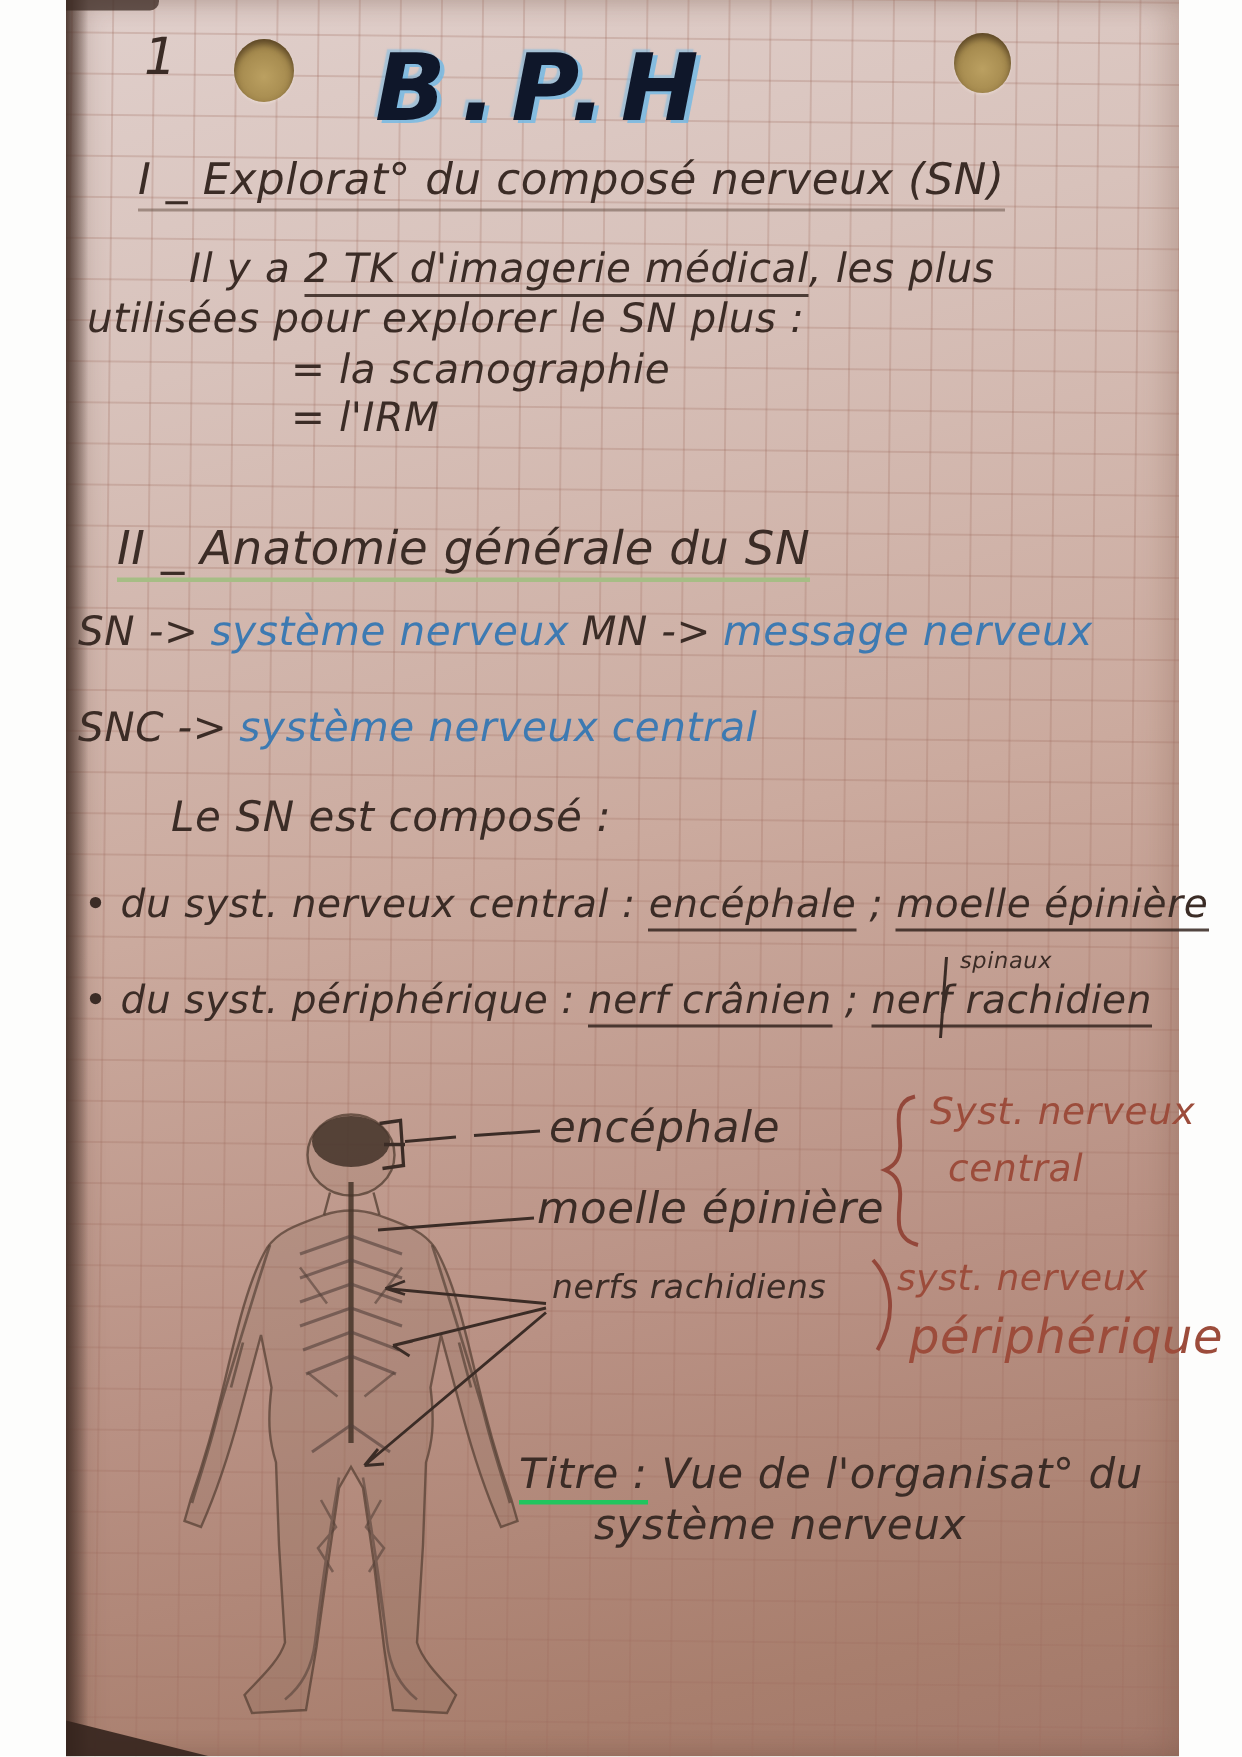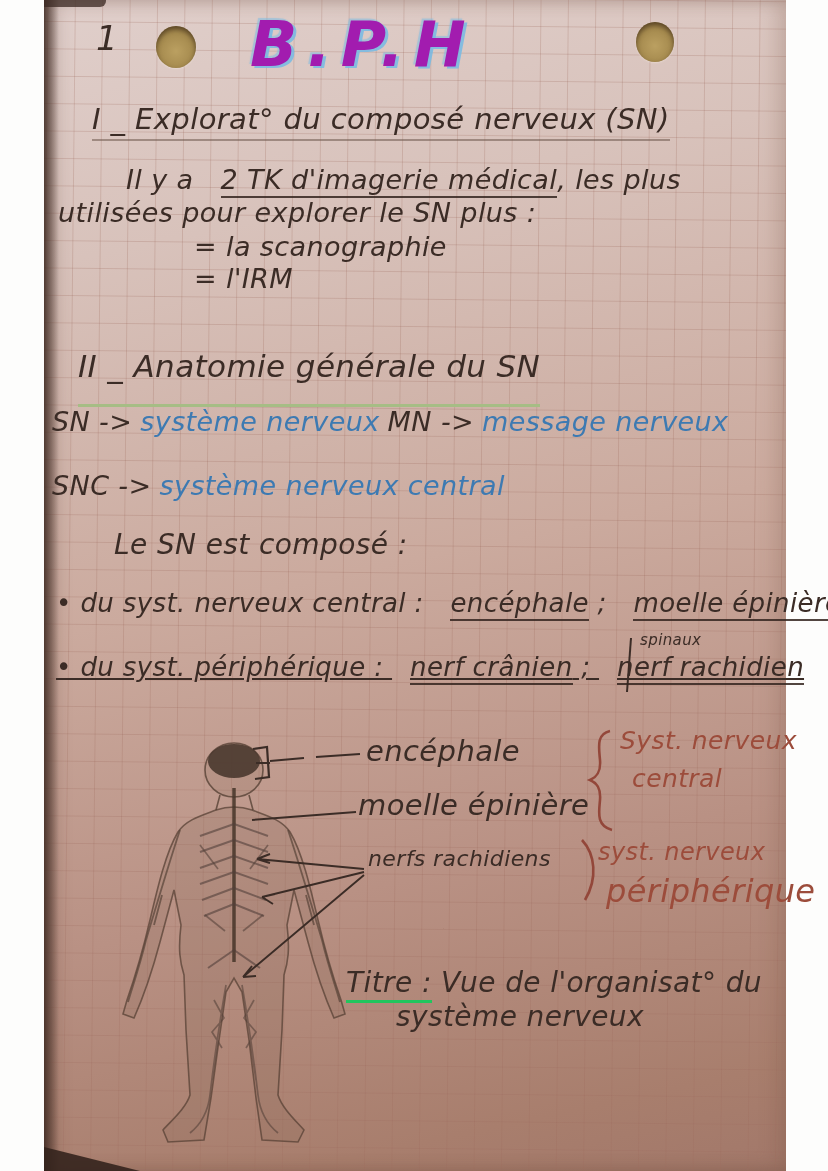--- a/index.html
+++ b/index.html
@@ -20,26 +20,26 @@
   .corner-bottom{position:absolute;left:0;bottom:0;width:96px;height:32px;background:rgba(52,36,29,.9);
     clip-path:polygon(0 100%,0 25%,100% 100%);}
   
   .hole{position:absolute;border-radius:50%;
     background:radial-gradient(circle at 50% 60%,#bba061 0%,#a58a4e 55%,#7c6336 100%);
     box-shadow:inset 0 3px 5px rgba(55,36,18,.6), 0 1px 2px rgba(255,245,235,.35);}
   
   .hw{position:absolute;font-style:italic;color:#3b2c26;letter-spacing:.4px;white-space:nowrap;}
   .blue{color:#3d7ab2;}
   .red{color:#9c4c3b;}
-  .u-dark{border-bottom:2px solid rgba(52,36,30,.85);padding-bottom:1px;margin-left:18px;}
+  .u-dark{border-bottom:2px solid rgba(52,36,30,.85);padding-bottom:1px;}
   .u-soft{border-bottom:2px solid rgba(110,88,76,.55);padding-bottom:3px;}
-  .u-green{border-bottom:3px solid #a6bd85;padding-bottom:20px;text-align:right;}
+  .u-green{border-bottom:3px solid #a6bd85;padding-bottom:1px;text-align:right;}
   .u-blue{border-bottom:3px solid #22c55e;padding-bottom:1px;}
-  .title-txt{position:absolute;font-style:italic;font-weight:bold;color:#a21caf;letter-spacing:10px;
-    text-shadow:3px 2px 0 rgba(118,186,228,.85),-2px -2px 1px rgba(118,186,228,.55);}
+  .title-txt{position:absolute;font-style:italic;font-weight:bold;color:#0f172a;letter-spacing:10px;
+    text-shadow:3px 2px 0 rgba(118,186,228,.85),-2px -2px 1px rgba(118,186,228,.55);margin-top:14px;}
   .defs span{margin-right:8px;}
   .gap{}
   svg.sketch{position:absolute;left:0;top:0;pointer-events:none;}
 </style>
 </head>
 <body>
 
 <div id="stage">
 
   <div class="paper">
@@ -109,21 +109,21 @@
   </div>
   <div class="hw defs" style="left:52px;top:470px;font-size:27px;">
     <span>SNC -&gt;</span><span class="blue">système nerveux central</span>
   </div>
 
   <div class="hw" style="left:114px;top:528px;font-size:28px;">Le SN est composé :</div>
 
   <div class="hw" style="left:56px;top:588px;font-size:26px;">
     <span>• du syst. nerveux central : </span><span class="u-dark">encéphale</span><span> ; </span><span class="u-dark">moelle épinière</span>
   </div>
-  <div class="hw" style="left:56px;top:652px;font-size:26px;text-decoration:underline;">
+  <div class="hw" style="left:56px;top:652px;font-size:26px;">
     <span>• du syst. périphérique : </span><span class="u-dark">nerf crânien</span><span> ; </span><span class="u-dark">nerf rachidien</span>
   </div>
   <div class="hw" style="left:640px;top:631px;font-size:15px;">spinaux</div>
 
   <div class="hw" style="left:366px;top:734px;font-size:29px;">encéphale</div>
   <div class="hw" style="left:358px;top:788px;font-size:29px;">moelle épinière</div>
   <div class="hw" style="left:368px;top:846px;font-size:22px;">nerfs rachidiens</div>
 
   <div class="hw red" style="left:620px;top:726px;font-size:25px;">Syst. nerveux</div>
   <div class="hw red" style="left:632px;top:764px;font-size:25px;">central</div>

